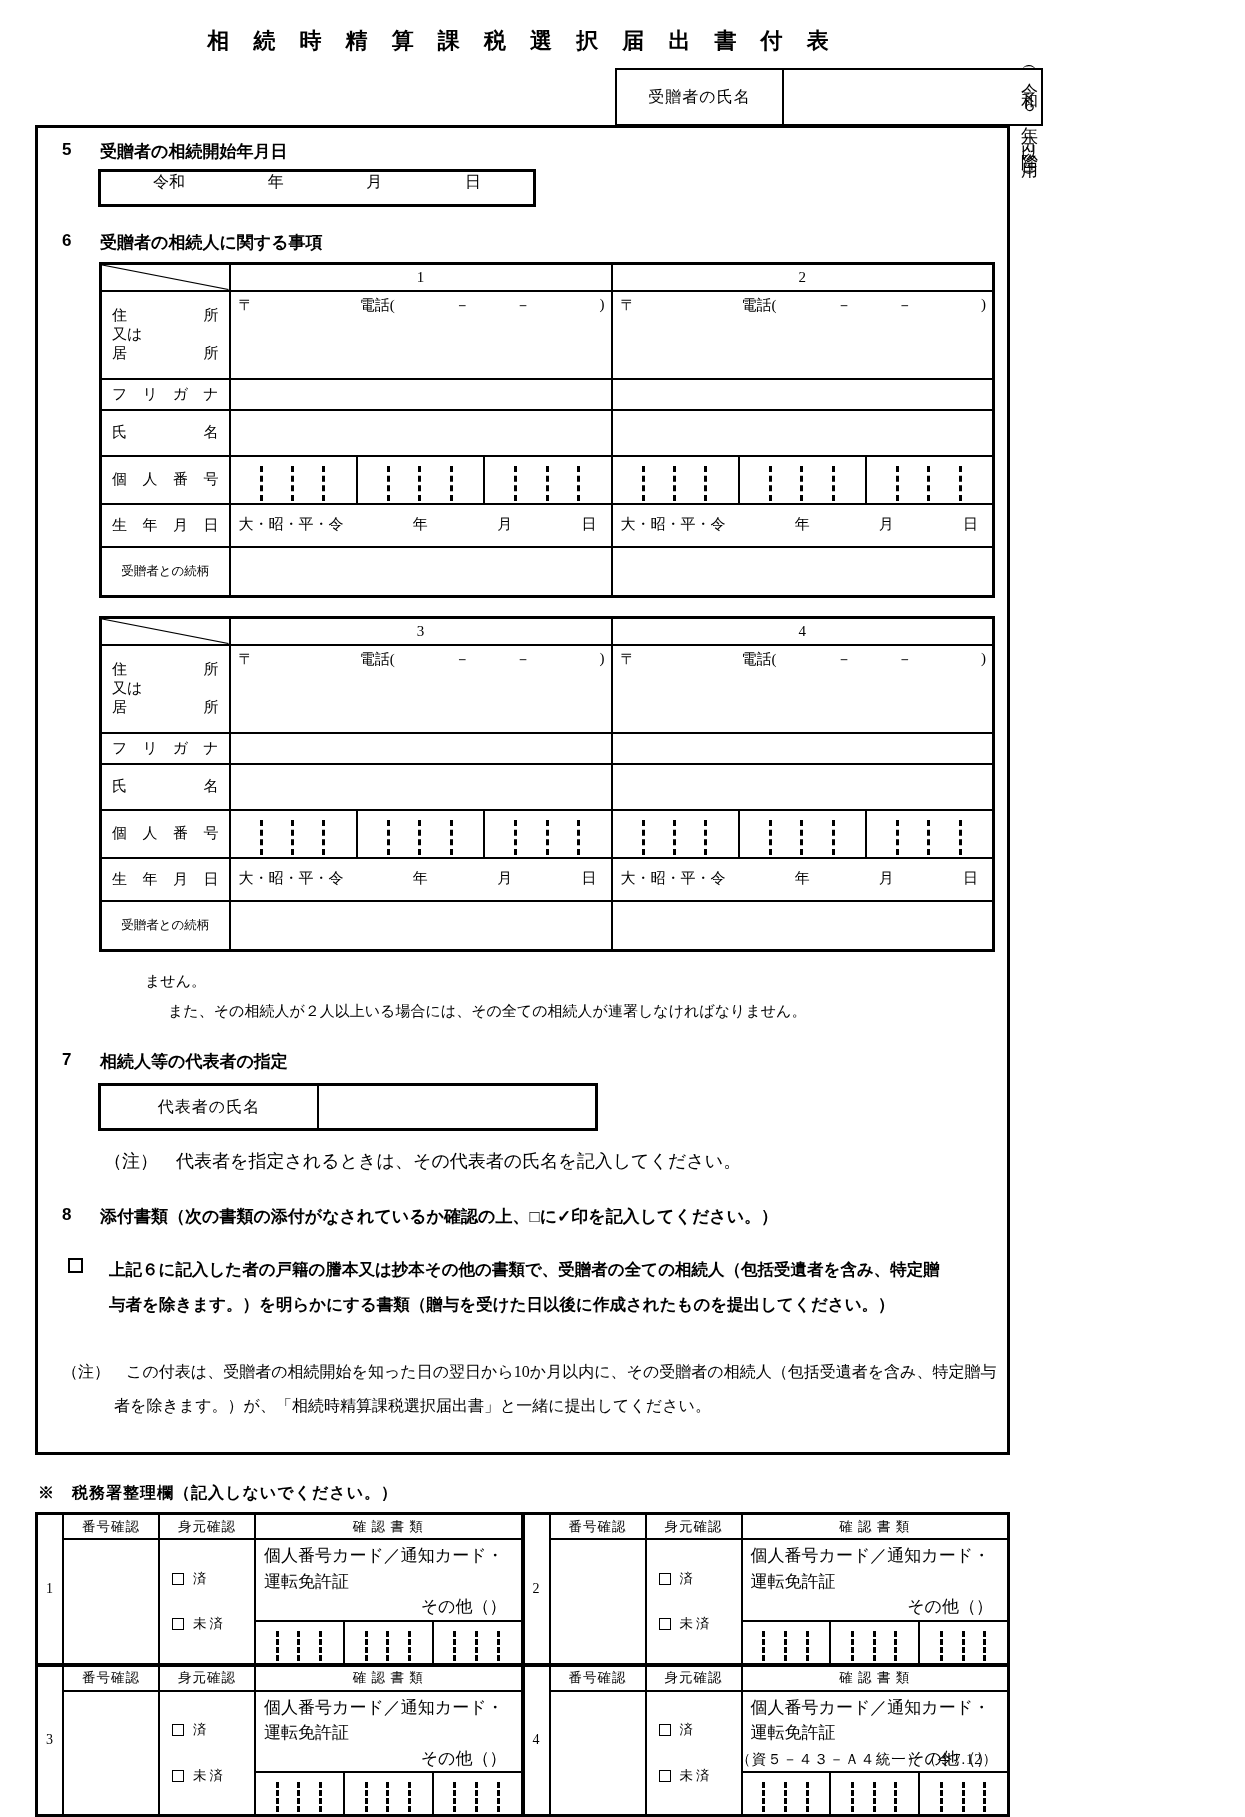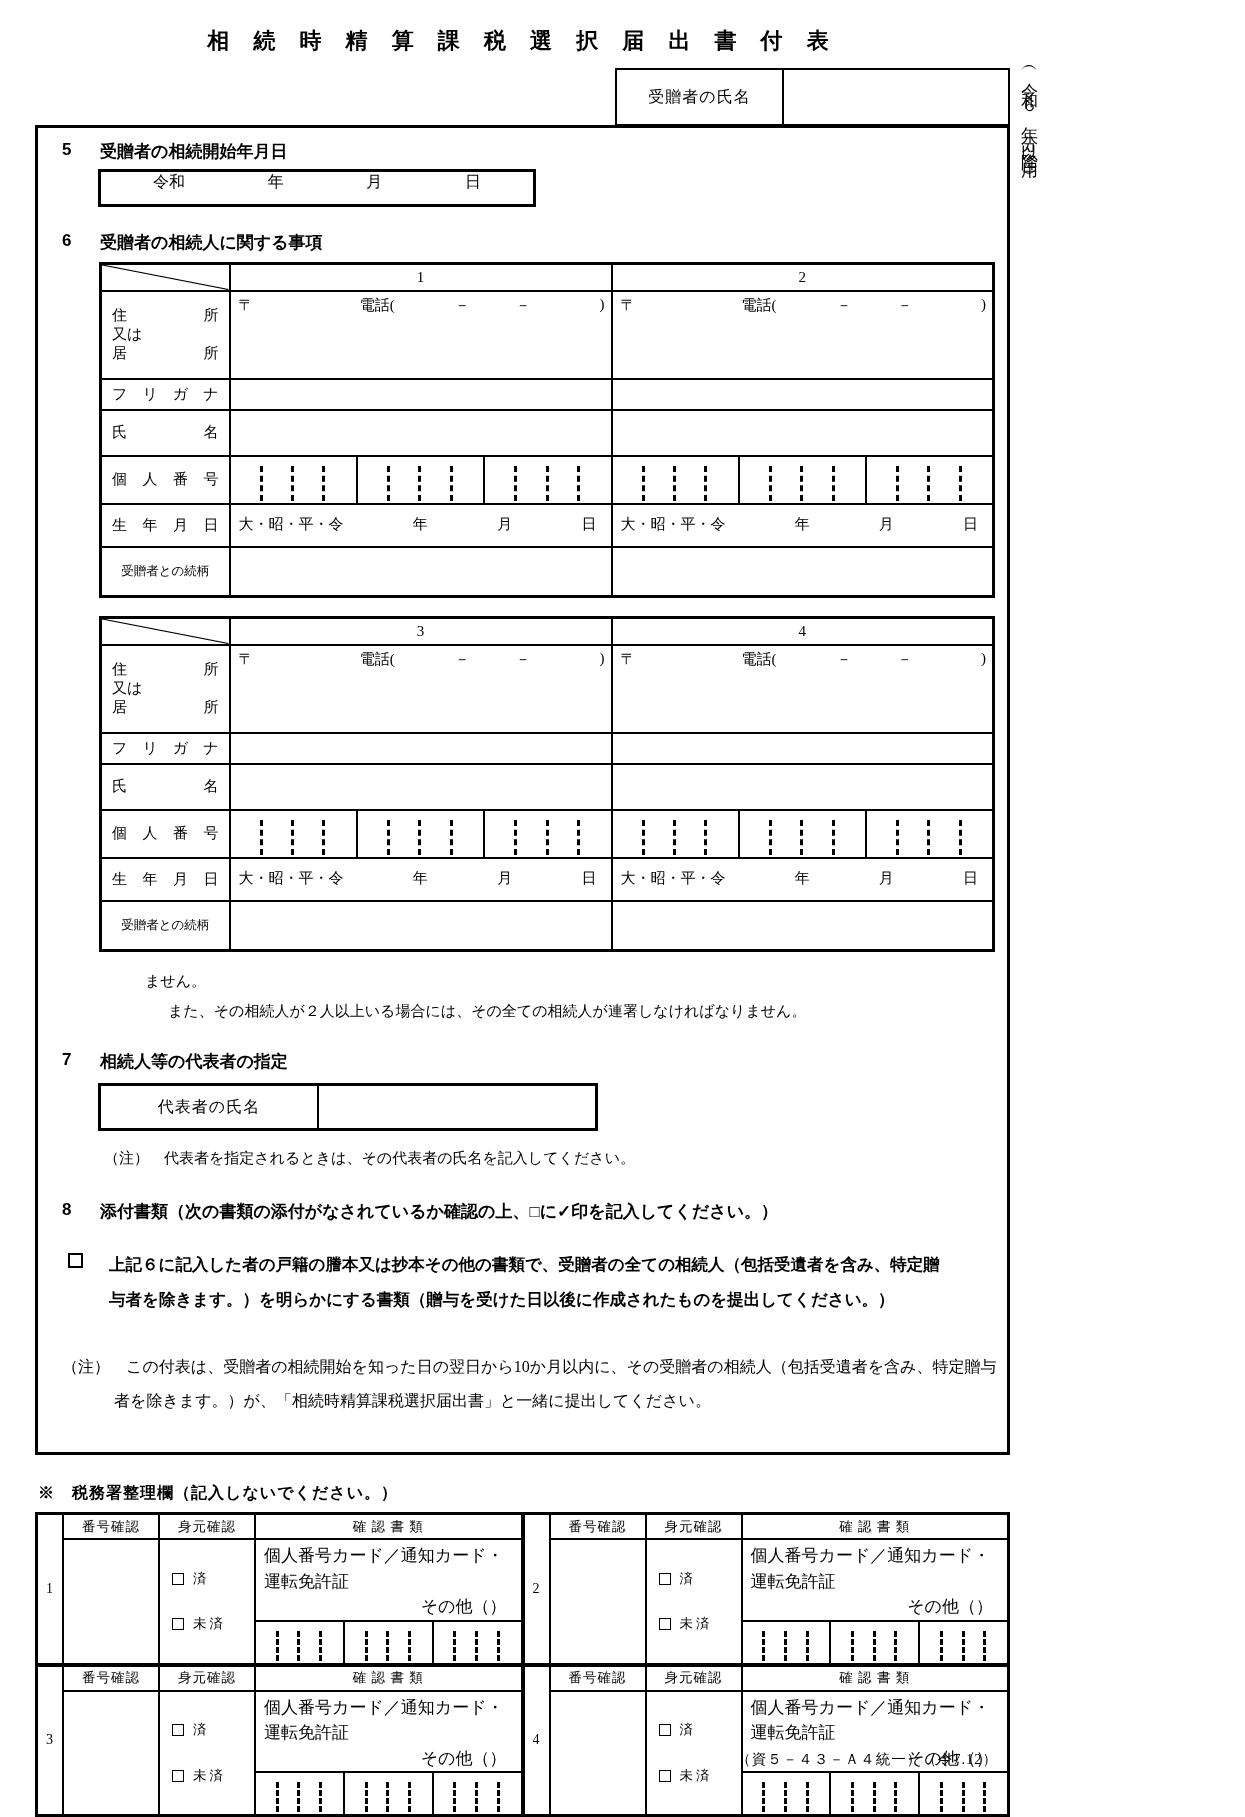--- a/index.html
+++ b/index.html
@@ -14,21 +14,21 @@
     position:absolute; top:26px; left:35px; width:975px; text-align:center;
     font-family:"Liberation Sans", sans-serif; font-weight:bold;
     font-size:22px; letter-spacing:9px; white-space:nowrap;
   }
 
   .side-label {
     position:absolute; top:60px; left:1018px; writing-mode:vertical-rl;
     text-orientation:mixed; font-size:17px; letter-spacing:9px; height:330px;
   }
 
-  .donee-box { position:absolute; top:68px; left:615px; width:395px; height:58px; display:flex; border:2px solid #000; }
+  .donee-box { position:absolute; top:68px; left:615px; width:428px; height:58px; display:flex; border:2px solid #000; }
   .donee-label { width:167px; border-right:2px solid #000; display:flex; align-items:center; justify-content:center; font-size:16px; letter-spacing:1px; }
   .donee-value { flex:1; }
 
   .main-box { position:absolute; top:125px; left:35px; width:975px; height:1330px; border:3px solid #000; }
 
   .sec-heading { display:flex; font-size:17px; margin-left:24px; white-space:nowrap; }
   .sec-heading .num { width:38px; }
 
   .date-box { margin:6px 0 0 60px; width:438px; height:38px; border:3px solid #000;
     display:flex; align-items:flex-start; justify-content:space-between; padding:0 52px; font-size:16px; }
@@ -65,21 +65,21 @@
   .r-num .digits { height:46px; }
 
   .s6-notes { margin:14px 0 0 62px; font-size:15px; line-height:2.0; width:900px; }
   .s6-notes .n2 { padding-left:45px; }
   .s6-notes .n3 { padding-left:68px; }
 
   .sec7-wrap { margin-top:24px; }
   .rep-box { margin:10px 0 18px 60px; width:500px; height:48px; border:3px solid #000; display:flex; }
   .rep-label { width:218px; border-right:2px solid #000; display:flex; align-items:center; justify-content:center; font-size:16px; letter-spacing:1px; }
   .rep-value { flex:1; }
-  .s7-note { margin:10px 0 8px 66px; font-size:15px; }
+  .s7-note { margin:10px 0 8px 66px; font-size:18px; }
 
   .sec8-heading { margin-top:32px; font-size:17px; }
   .attach-row { display:flex; margin-top:24px; }
   .cb8 { flex:none; width:15px; height:15px; border:2px solid #000; margin:6px 0 0 30px; }
   .cb8-text { font-family:"Liberation Sans", sans-serif; font-weight:bold; font-size:16.5px;
     margin-left:26px; width:845px; line-height:2.1; }
 
   .footer-note { margin:34px 0 0 12px; width:950px; font-size:16px; line-height:2.1;
     padding-left:64px; text-indent:-52px; }
 

